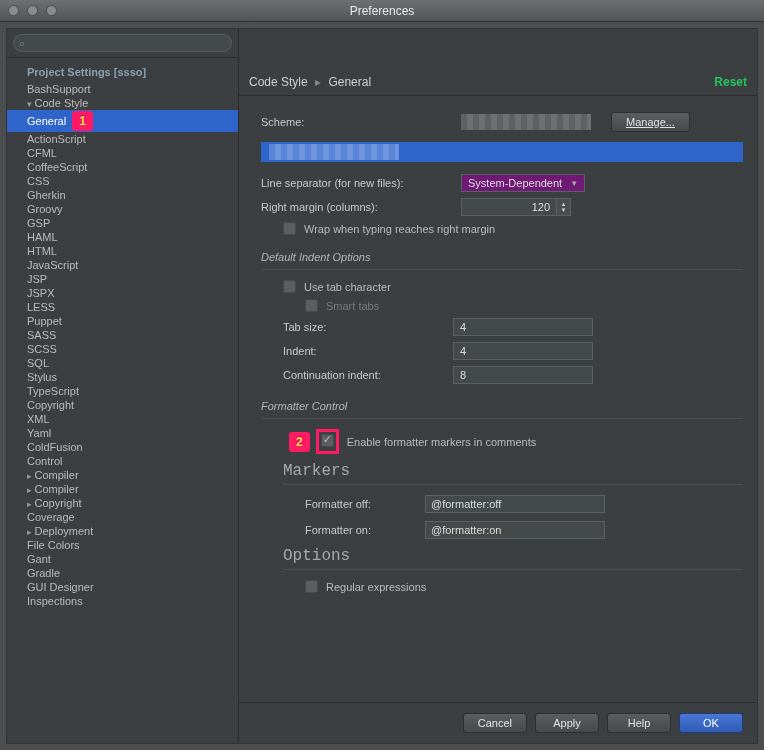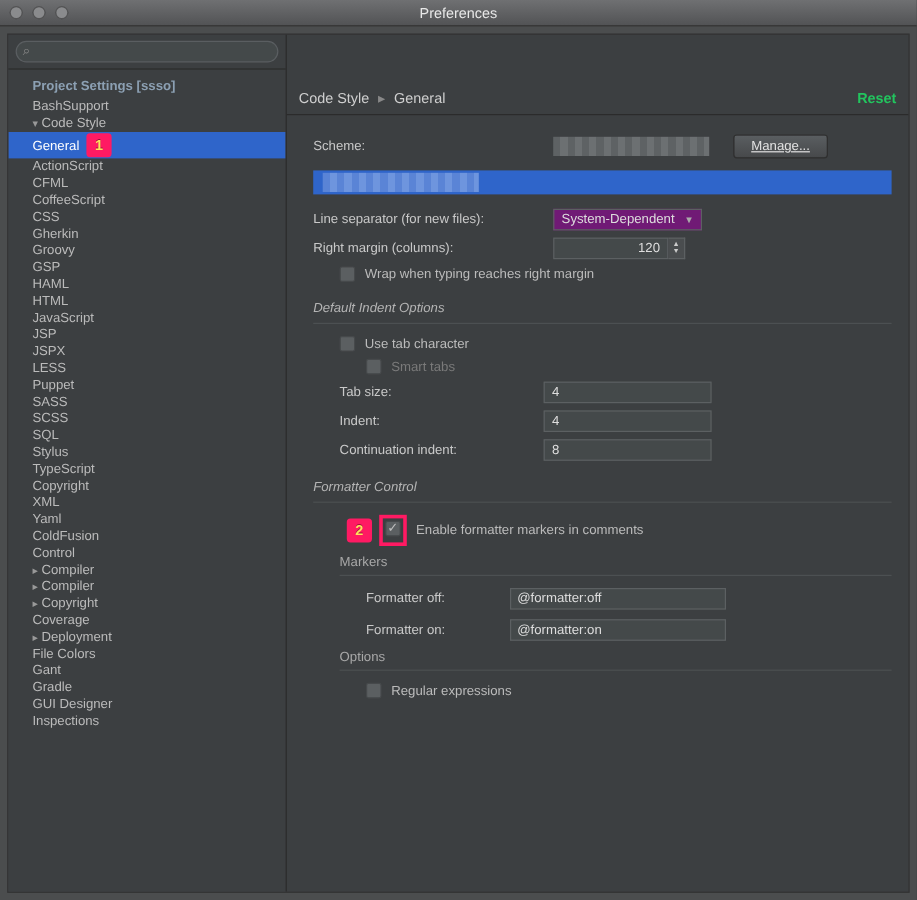--- a/index.html
+++ b/index.html
@@ -173,21 +173,21 @@
     display:inline-block;
   }
   .footer {
     display:flex; justify-content:flex-end; gap:8px;
     padding:10px 14px;
     border-top:1px solid #2b2b2b;
     background:#3c3f41;
   }
   .btn.flat{ text-decoration:none; min-width:64px; text-align:center;}
   .btn.primary{ background:linear-gradient(#4a78d4,#2f5bb7); color:#fff; border-color:#1e3e7a;}
-  .subsection { color:#a8a8a8; font-size:11px; margin:8px 0 4px 0; }
+  .subsection { color:#a8a8a8; font-size:16px; margin:8px 0 4px 0;font-family:Liberation Mono, monospace; }
 </style>
 </head>
 <body>
 
 <div class="titlebar">
   <div class="traffic-lights">
     <div class="tl tl-close"></div>
     <div class="tl tl-min"></div>
     <div class="tl tl-max"></div>
   </div>
@@ -341,14 +341,20 @@
       </div>
 
       <div class="subsection indent1">Options</div>
       <div class="rule indent1" style="margin-left:22px"></div>
       <div class="row indent2">
         <input type="checkbox" class="chk" style="">
         <span>Regular expressions</span>
       </div>
     </div>
 
+    <div class="footer">
+      <button class="btn flat">Cancel</button>
+      <button class="btn flat">Apply</button>
+      <button class="btn flat">Help</button>
+      <button class="btn flat primary">OK</button>
+    </div>
   </div>
 </div>
 
 </body></html>

